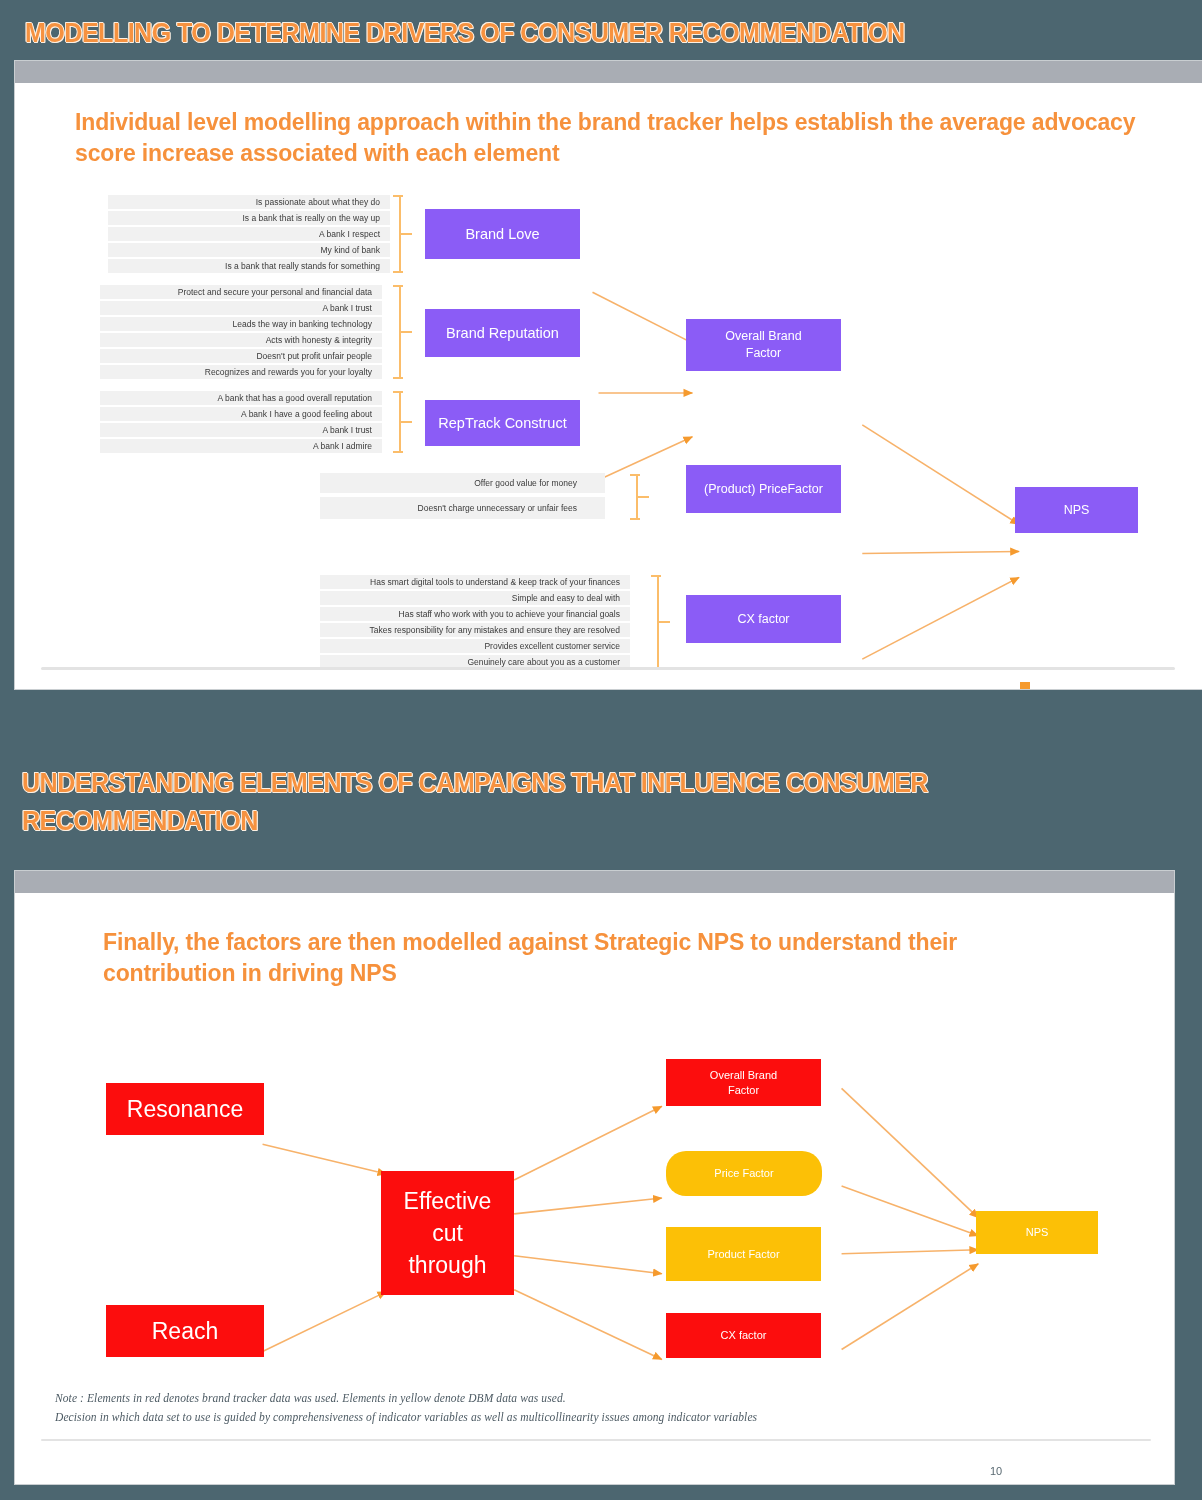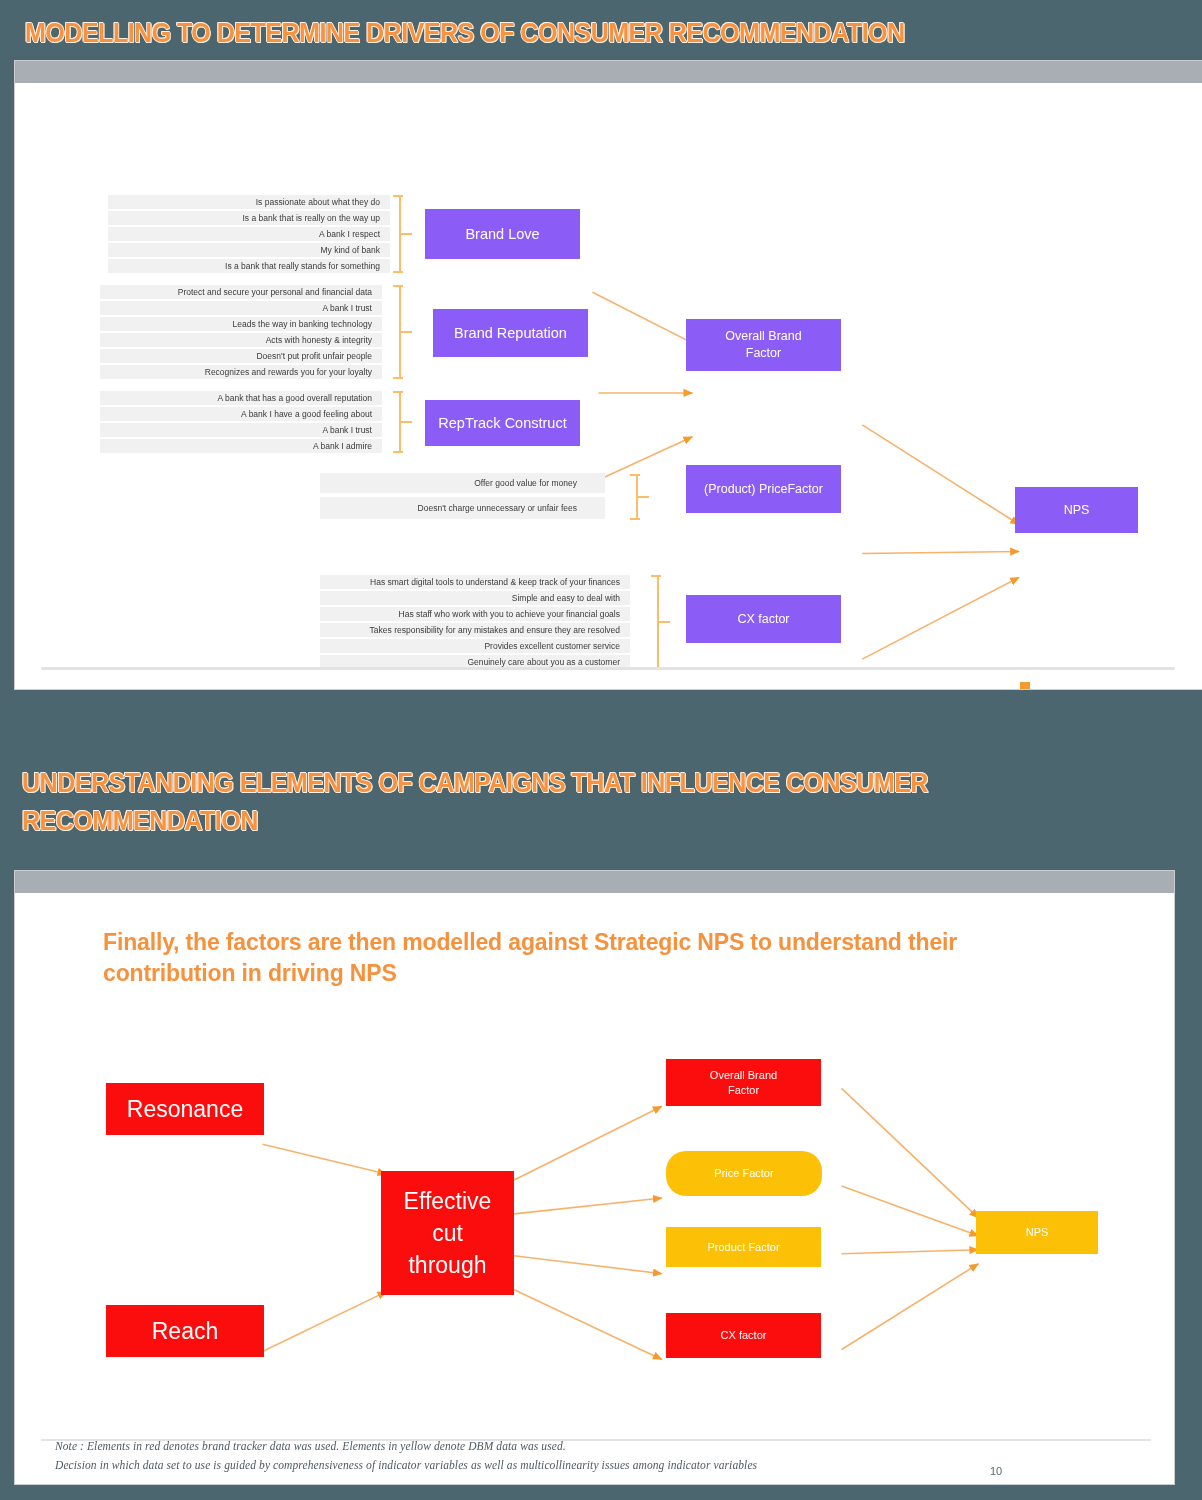--- a/index.html
+++ b/index.html
@@ -114,41 +114,41 @@
     position:absolute;height:3px;background:#e3e3e3;border-radius:2px;
   }
   .note{
     position:absolute;
     font-family:"Liberation Serif", serif;
     font-style:italic;
     font-size:11.5px;
     line-height:19px;
     color:#4c5a63;
     letter-spacing:0.1px;
-    margin-top:48px;
   }
   .page-num{
     position:absolute;
     font-size:11px;
     color:#5a6a72;
   }
   .orange-tick{
     position:absolute;width:10px;height:7px;background:#f59a2e;
   }
 </style>
 </head>
 <body>
 
 <div class="deck-title" id="title-1">MODELLING TO DETERMINE DRIVERS OF CONSUMER RECOMMENDATION</div>
 
 <div class="slide" id="slide-1">
   <div class="slide-topbar"></div>
 
   <div class="slide-body">
 
+    <div class="slide-heading" id="heading-1">Individual level modelling approach within the brand tracker helps establish the average advocacy score increase associated with each element</div>
 
     <svg class="arrows" viewBox="0 0 1188 608" preserveAspectRatio="none">
       <defs>
         <marker id="ah1" markerWidth="7" markerHeight="7" refX="5.6" refY="3" orient="auto" markerUnits="strokeWidth">
           <path d="M0,0.4 L6,3 L0,5.6 z" fill="#f59a2e"></path>
         </marker>
       </defs>
       <g stroke="#f7b26a" stroke-width="1.6" fill="none" marker-end="url(#ah1)">
 
         <path d="M578,210 L686,265"></path>
@@ -187,21 +187,21 @@
       <div class="attr-row">Acts with honesty &amp; integrity</div>
       <div class="attr-row">Doesn't put profit unfair people</div>
       <div class="attr-row">Recognizes and rewards you for your loyalty</div>
     </div>
     <div class="brace" style="left:378px;top:202px;width:20px;height:94px;">
       <div class="tip-t"></div>
         <div class="vert"></div>
         <div class="tip-b"></div>
         <div class="stem"></div>
     </div>
-    <div class="node orange n-lg" style="left:410px;top:226px;width:155px;height:48px;margin-left:8px;">Brand Reputation</div>
+    <div class="node orange n-lg" style="left:410px;top:226px;width:155px;height:48px;">Brand Reputation</div>
 
     <div class="attr-group" style="left:85px;top:308px;width:282px;">
       <div class="attr-row">A bank that has a good overall reputation</div>
       <div class="attr-row">A bank I have a good feeling about</div>
       <div class="attr-row">A bank I trust</div>
       <div class="attr-row">A bank I admire</div>
     </div>
     <div class="brace" style="left:378px;top:308px;width:20px;height:62px;">
       <div class="tip-t"></div>
         <div class="vert"></div>
@@ -303,21 +303,21 @@
       <span>through</span>
     </div>
 
     <div class="node red n-sm" style="left:651px;top:166px;width:155px;height:47px;flex-direction:column;">
       <span>Overall Brand</span>
       <span>Factor</span>
     </div>
 
     <div class="node yellow n-sm" style="left:651px;top:258px;width:156px;height:45px;border-radius:20px;">Price Factor</div>
 
-    <div class="node yellow n-sm" style="left:651px;top:334px;width:155px;height:40px;">Product Factor</div>
+    <div class="node yellow n-sm" style="left:651px;top:334px;width:155px;height:54px;">Product Factor</div>
 
     <div class="node red n-sm" style="left:651px;top:420px;width:155px;height:45px;">CX factor</div>
 
     <div class="node yellow n-sm" style="left:961px;top:318px;width:122px;height:43px;">NPS</div>
 
     <div class="note" style="left:40px;top:496px;width:1060px;">Note : Elements in red denotes brand tracker data was used. Elements in yellow denote DBM data was used.</div>
     <div class="note" style="left:40px;top:515px;width:1100px;">Decision in which data set to use is guided by comprehensiveness of indicator variables as well as multicollinearity issues among indicator variables</div>
 
     <div class="hr-thin" style="left:26px;top:546px;width:1110px;height:2px;"></div>
 

